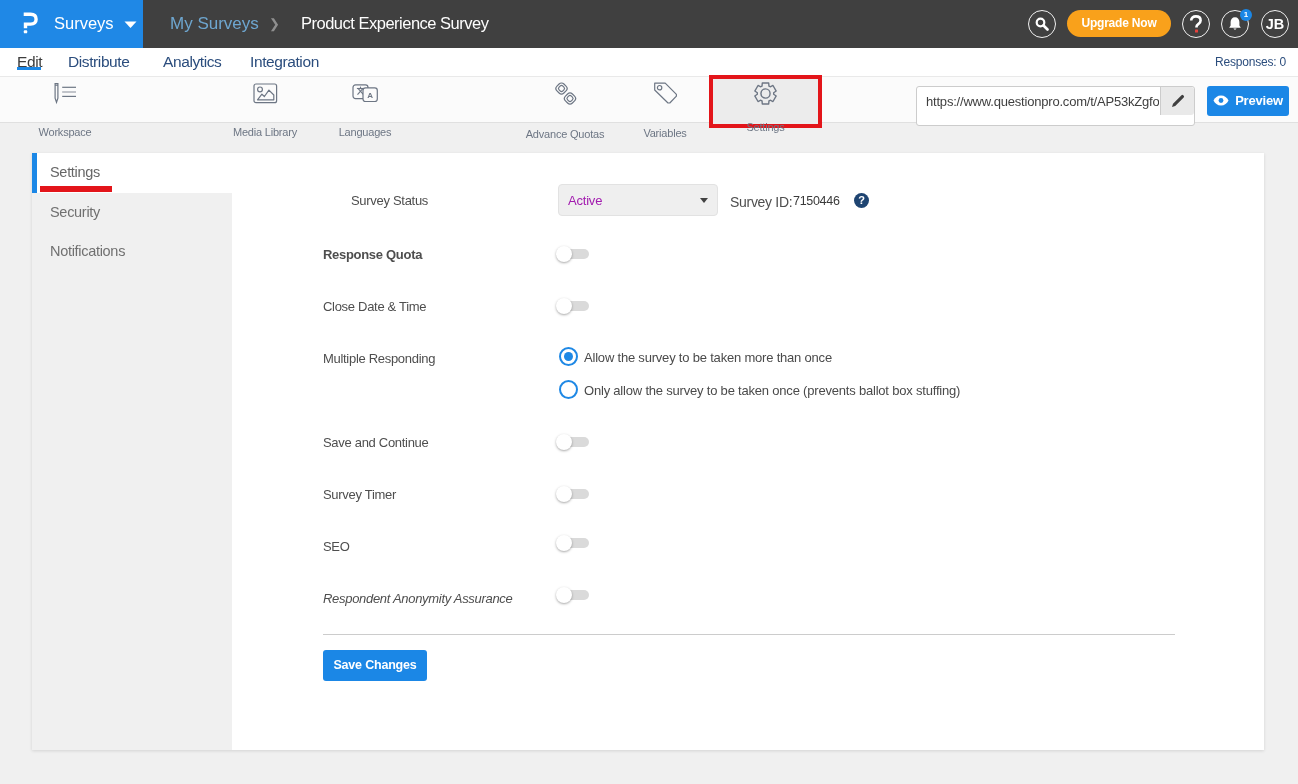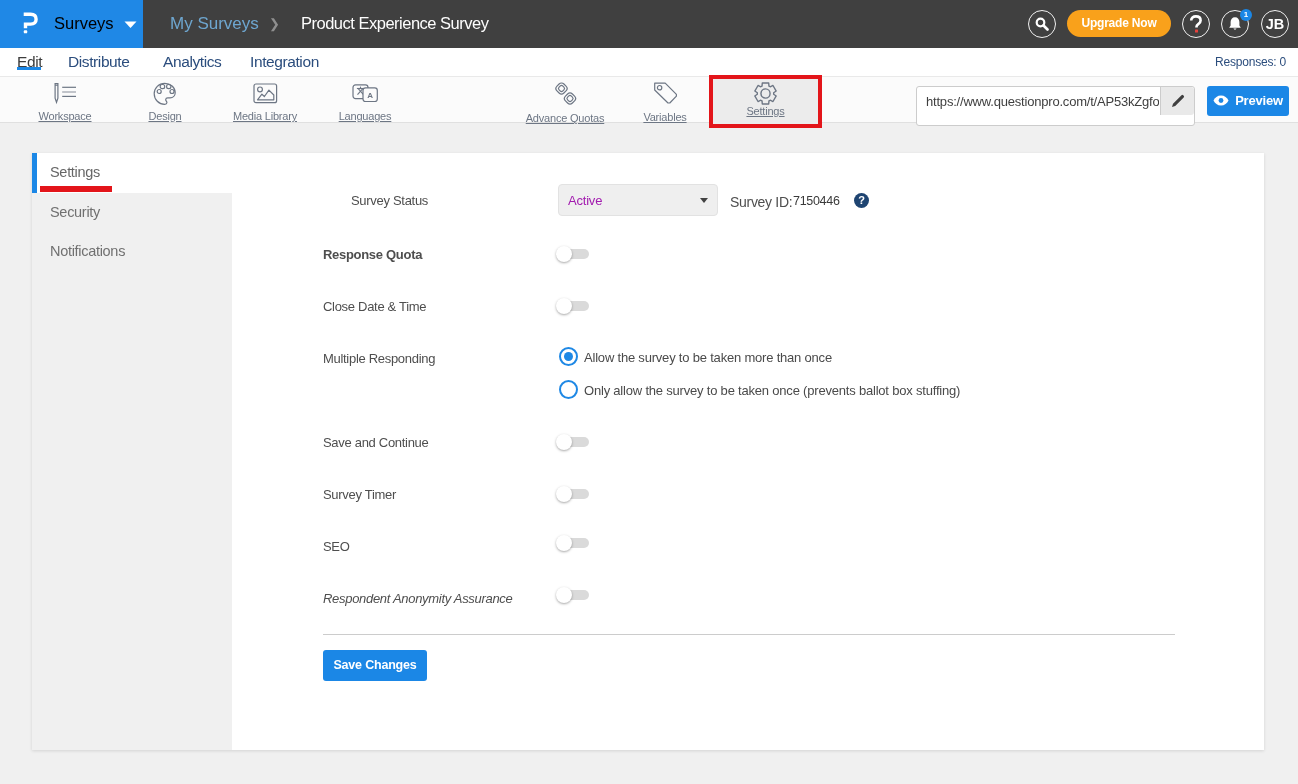--- a/index.html
+++ b/index.html
@@ -1,40 +1,40 @@
 <!DOCTYPE html>
 <html><head>
 <meta charset="utf-8">
 <style>
 * { margin:0; padding:0; box-sizing:border-box; }
 html,body { width:1298px; height:784px; font-family:"Liberation Sans", sans-serif; background:#f0f0f0; overflow:hidden; position:relative; }
 
 
 #header { position:absolute; left:0; top:0; width:1298px; height:48px; background:#404040; }
 #logo { position:absolute; left:0; top:0; width:143px; height:48px; background:#1f88e6; }
-#brandtxt { position:absolute; left:54px; top:14px; color:#000000; font-size:16.5px; }
+#brandtxt { position:absolute; left:54px; top:14px; color:#ffffff; font-size:16.5px; }
 #crumb1 { position:absolute; left:170px; top:14px; color:#6ea6cf; font-size:17px; }
 #crumbsep { position:absolute; left:269px; top:16px; color:#8f8f8f; font-size:13px; }
 #crumb2 { position:absolute; left:301px; top:14px; color:#fdfdfd; font-size:16.5px; letter-spacing:-0.5px; }
 .hcirc { position:absolute; top:10px; width:28px; height:28px; border:1.4px solid #f2f2f2; border-radius:50%; color:#fff; text-align:center; }
 #upgrade { position:absolute; left:1067px; top:10px; width:104px; height:27px; background:#f9a11b; border-radius:14px; color:#fff; font-size:12px; font-weight:bold; text-align:center; line-height:27px; letter-spacing:-0.2px; }
 #badge1 { position:absolute; left:1240px; top:9px; width:12px; height:12px; background:#1b87e6; border-radius:50%; color:#fff; font-size:8px; font-weight:bold; text-align:center; line-height:12px; }
 
 
 #tabrow { position:absolute; left:0; top:48px; width:1298px; height:29px; background:#fff; border-bottom:1px solid #e9e9e9; }
 .tab { position:absolute; top:5px; font-size:15.5px; color:#2b4d7d; letter-spacing:-0.4px; }
 #tab-edit { color:#3c3c3c; }
 #editline { position:absolute; left:17px; top:19px; width:24px; height:2.5px; background:#1b87e6; }
 #responses { position:absolute; top:7px; right:12px; font-size:12px; color:#2b4d7d; letter-spacing:-0.2px; }
 
 
 #toolbar { position:absolute; left:0; top:77px; width:1298px; height:46px; background:#fbfbfb; border-bottom:1px solid #e0e0e0; }
 .titem { position:absolute; top:0; width:100px; height:46px; text-align:center; }
 .titem svg { margin-top:5px; }
-.tlabel { font-size:11px; color:#6d7684; letter-spacing:-0.2px; margin-top:0px;text-decoration:underline; }
+.tlabel { font-size:11px; color:#6d7684; letter-spacing:-0.2px; margin-top:16px; }
 #settingsbox { position:absolute; left:709px; top:75px; width:113px; height:53px; background:#ececec; border:4px solid #e3151a; z-index:5; text-align:center; }
 #settingsbox svg { display:block; margin:3px auto 0; }
 
 
 #urlwrap { position:absolute; left:916px; top:86px; width:279px; height:40px; background:#fff; border:1px solid #ccc; border-radius:3px; }
 #urltext { position:absolute; left:9px; top:7px; width:233px; font-size:13px; letter-spacing:-0.2px; color:#3f3f3f; white-space:nowrap; overflow:hidden; }
 #pencilbox { position:absolute; right:0; top:0; width:34px; height:28px; background:#e9e9e9; border-left:1px solid #ccc; border-radius:0 3px 3px 0; text-align:center; }
 #preview { position:absolute; left:1207px; top:86px; width:82px; height:30px; background:#1b87e6; border-radius:3px; color:#fff; font-size:13px; font-weight:bold; text-align:center; line-height:30px; letter-spacing:-0.2px; }
 
 
@@ -114,30 +114,20 @@
 <div id="toolbar">
   <div class="titem" style="left:15px;">
     <svg width="30" height="24" viewBox="0 0 30 24" fill="none" stroke="#6d7684" stroke-width="1.2">
       <path d="M5.1 1.5 L7.9 1.5 L7.9 16.2 L6.5 20.3 L5.1 16.2 Z M5.1 3.1 L7.9 3.1"></path>
       <line x1="12.2" y1="5.3" x2="26" y2="5.3"></line>
         <line x1="12.2" y1="10" x2="26" y2="10" opacity="0.7"></line>
         <line x1="12.2" y1="14.4" x2="26" y2="14.4"></line>
     </svg>
     <div class="tlabel">Workspace</div>
   </div>
-  <div class="titem" style="left:115px;">
-    <svg width="24" height="24" viewBox="0 0 24 24" fill="none" stroke="#6d7684" stroke-width="1.2">
-      <path d="M11.7 1.3 C5.9 1.3 1.2 6 1.2 11.8 C1.2 17.6 5.9 22.3 11.7 22.3 C13 22.3 13.8 21.6 13.9 20.7 C14 20.1 13.7 19.6 13.3 19.1 C12.9 18.6 12.6 18.1 12.7 17.5 C12.8 16.5 13.7 15.8 14.7 15.8 L17.1 15.8 C20 15.8 22.2 13.6 22.2 10.8 C22.2 5.5 17.5 1.3 11.7 1.3 Z"></path>
-      <rect x="7.2" y="2.5" width="4.5" height="4.1" rx="1.9"></rect>
-      <rect x="13.6" y="2.5" width="4.3" height="4.1" rx="1.9"></rect>
-      <circle cx="6.2" cy="9.5" r="2"></circle>
-      <circle cx="19" cy="9.5" r="2"></circle>
-    </svg>
-    <div class="tlabel">Design</div>
-  </div>
   <div class="titem" style="left:215px;">
     <svg width="26" height="24" viewBox="0 0 26 24" fill="none" stroke="#6d7684" stroke-width="1.2">
       <rect x="2" y="2" width="22.6" height="18.7" rx="2"></rect>
       <circle cx="8" cy="7.4" r="2.4"></circle>
       <path d="M5.5 17.8 L9.9 12.2 L12.4 14.5 L16.9 8.1 L21.8 13 L21.8 17.8 Z" stroke-linejoin="round"></path>
     </svg>
     <div class="tlabel">Media Library</div>
   </div>
   <div class="titem" style="left:315px;">
     <svg width="30" height="24" viewBox="0 0 30 24" fill="none" stroke="#6d7684" stroke-width="1.2">

